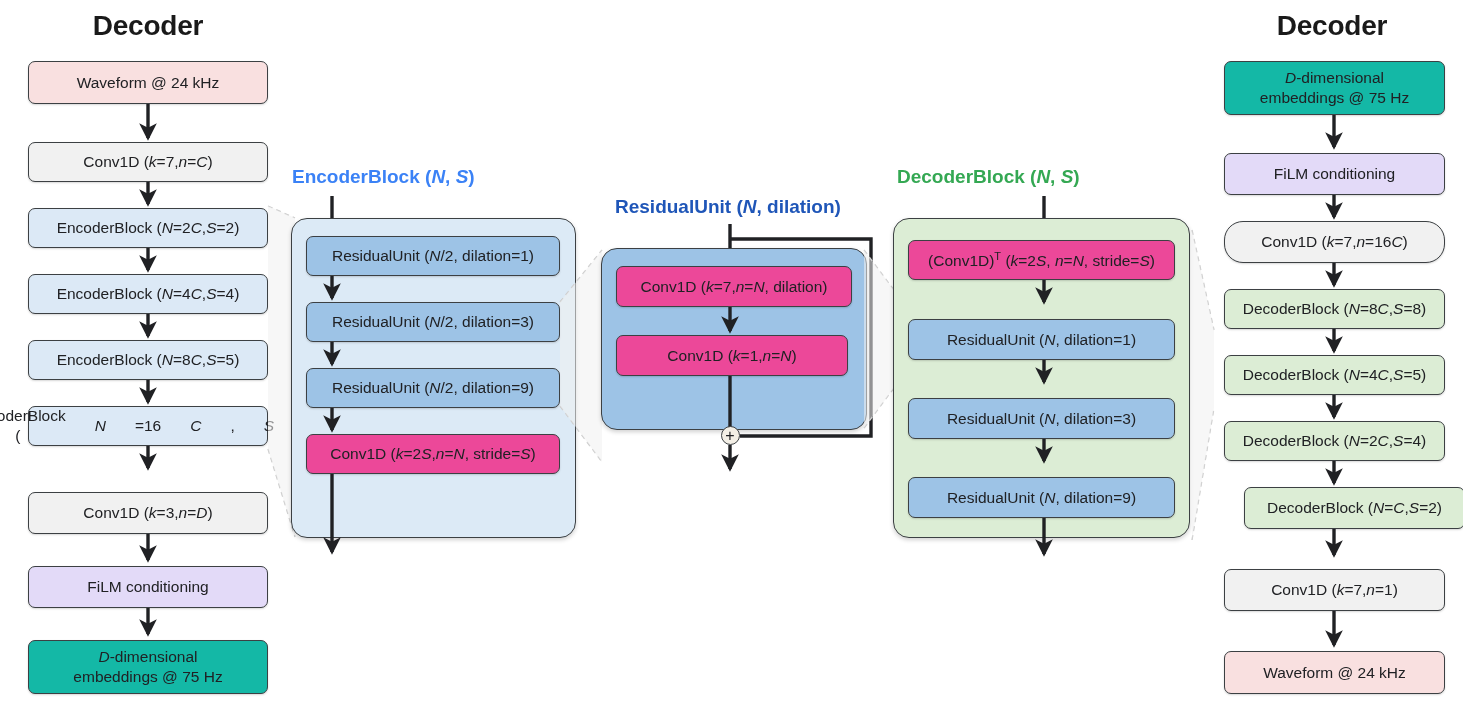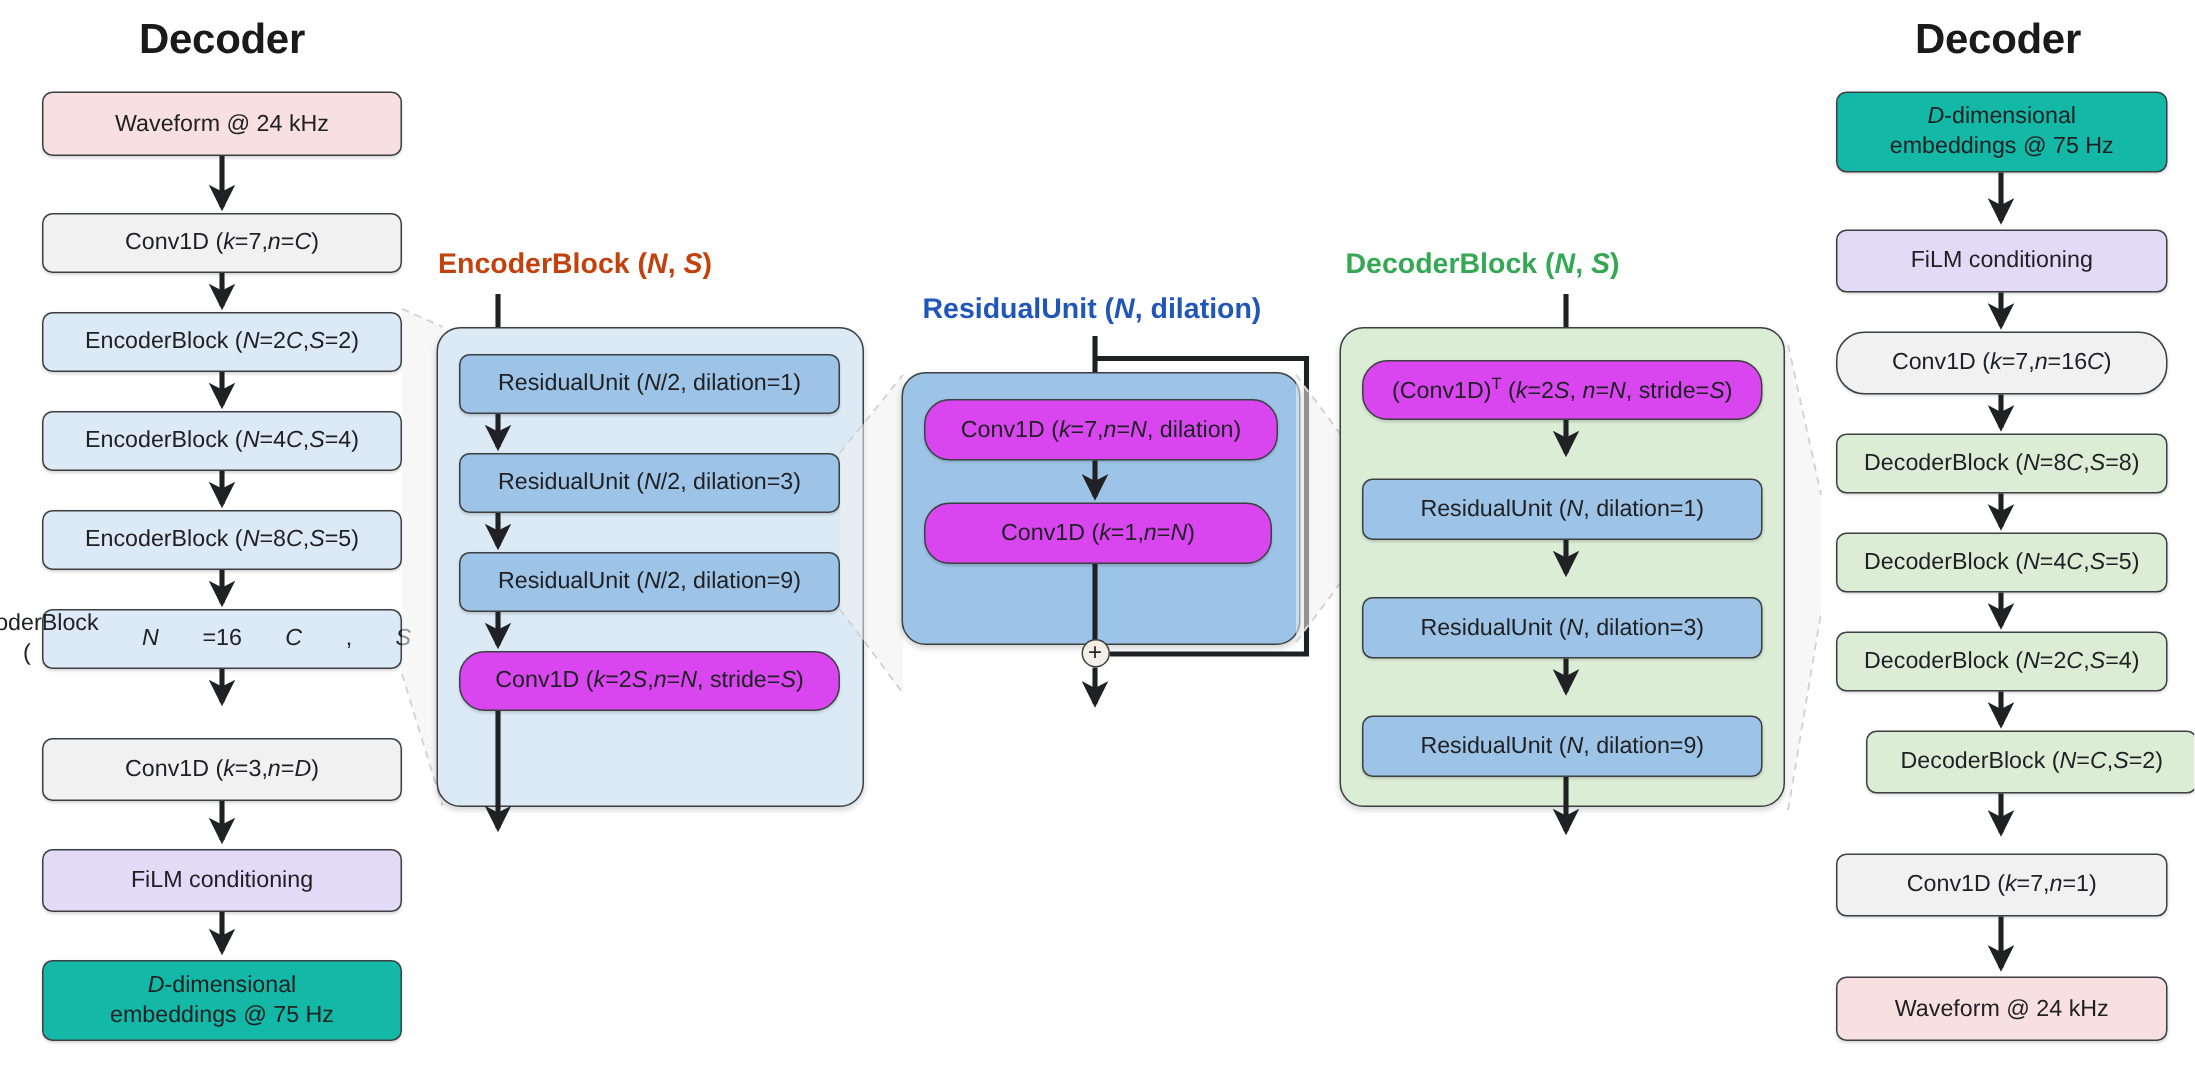--- a/index.html
+++ b/index.html
@@ -29,21 +29,21 @@
     letter-spacing: -0.2px;
   }
 
   
   .panel-title {
     position: absolute;
     font-size: 19px;
     font-weight: bold;
     white-space: nowrap;
   }
-  .pt-encoder { color: #c2410c; text-align: center; }
+  .pt-encoder { color: #3b82f6; text-align: center; }
   .pt-residual { color: #1f56b8; }
   .pt-decoder { color: #34a853; }
 
   
   .node {
     position: absolute;
     box-sizing: border-box;
     border: 1.6px solid #3c4043;
     border-radius: 7px;
     display: flex;
@@ -58,21 +58,21 @@
   }
   .node.two-line { line-height: 1.3; }
 
   .fill-pink   { background: #f9e0e0; }
   .fill-gray   { background: #f1f1f1; }
   .fill-blue   { background: #dce9f6; }
   .fill-purple { background: #e3daf8; }
   .fill-yellow { background: #14b8a6; }
   .fill-green  { background: #dcedd5; }
   .fill-midblue{ background: #9dc3e6; }
-  .fill-white  { background: #d946ef; border-radius: 17px; }
+  .fill-white  { background: #ec4899; }
 
   
   .panel {
     position: absolute;
     box-sizing: border-box;
     border: 1.8px solid #3c4043;
     border-radius: 16px;
     box-shadow: 0 2px 4px rgba(0,0,0,0.18);
   }
   .panel-blue  { background: #dceaf6; }

